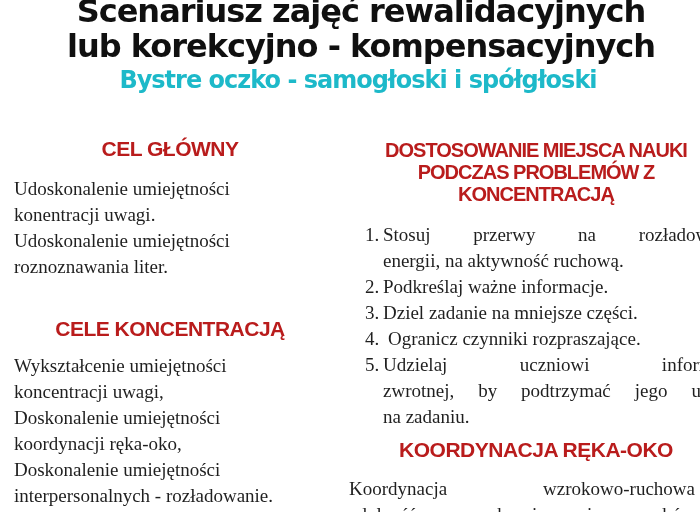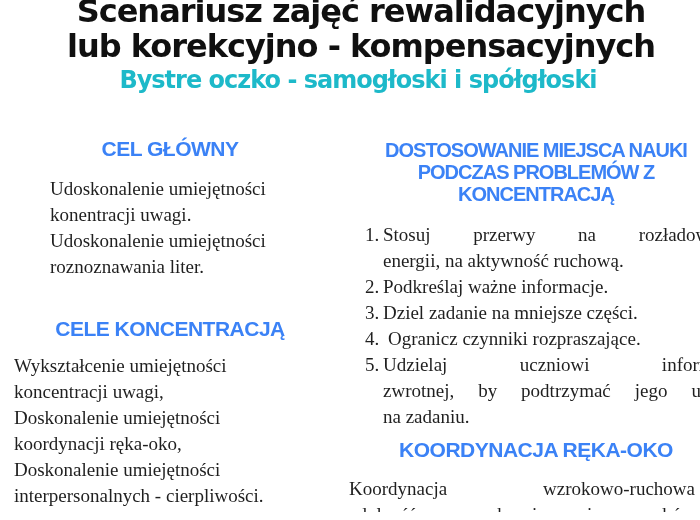--- a/index.html
+++ b/index.html
@@ -44,21 +44,21 @@
     font-size: 24px;
     line-height: 32px;
     letter-spacing: -1px;
   }
 
   
   .h-sans {
     margin: 0;
     font-family: "Liberation Sans", sans-serif;
     font-weight: 700;
-    color: #3b82f6;
+    color: #b91c1c;
     text-align: center;
   }
 
   
   .serif {
     font-family: "Liberation Serif", serif;
     font-size: 19px;
     line-height: 26px;
     color: #1f1f1f;
   }
@@ -69,21 +69,21 @@
     left: 14px;
     top: 138px;
     width: 312px;
   }
   .col-left .h-sans {
     font-size: 21px;
     line-height: 22px;
     letter-spacing: -0.5px;
   }
   .col-left p { margin: 0; }
-  .col-left .p1 { margin-top: 16px; margin-left: 36px; }
+  .col-left .p1 { margin-top: 16px; }
   .col-left .h2 { margin-top: 38px; }
   .col-left .p2 { margin-top: 13px; }
 
   
   .r-heading {
     position: absolute;
     left: 356px;
     top: 139px;
     width: 360px;
     font-size: 20px;
@@ -151,21 +151,21 @@
 konentracji uwagi.
 Udoskonalenie umiejętności
 roznoznawania liter.</p>
 
     <h2 class="h-sans h2">CELE KONCENTRACJĄ</h2>
     <p class="serif prelines p2">Wykształcenie umiejętności
 koncentracji uwagi,
 Doskonalenie umiejętności
 koordynacji ręka-oko,
 Doskonalenie umiejętności
-interpersonalnych - cierpliwości.</p>
+interpersonalnych - rozładowanie.</p>
   </section>
 
   <div class="h-sans r-heading prelines">DOSTOSOWANIE MIEJSCA NAUKI
 PODCZAS PROBLEMÓW Z
 KONCENTRACJĄ</div>
 
   <ol class="r-list serif">
     <li>
       <span class="num">1.</span>
       <span class="item-body">

